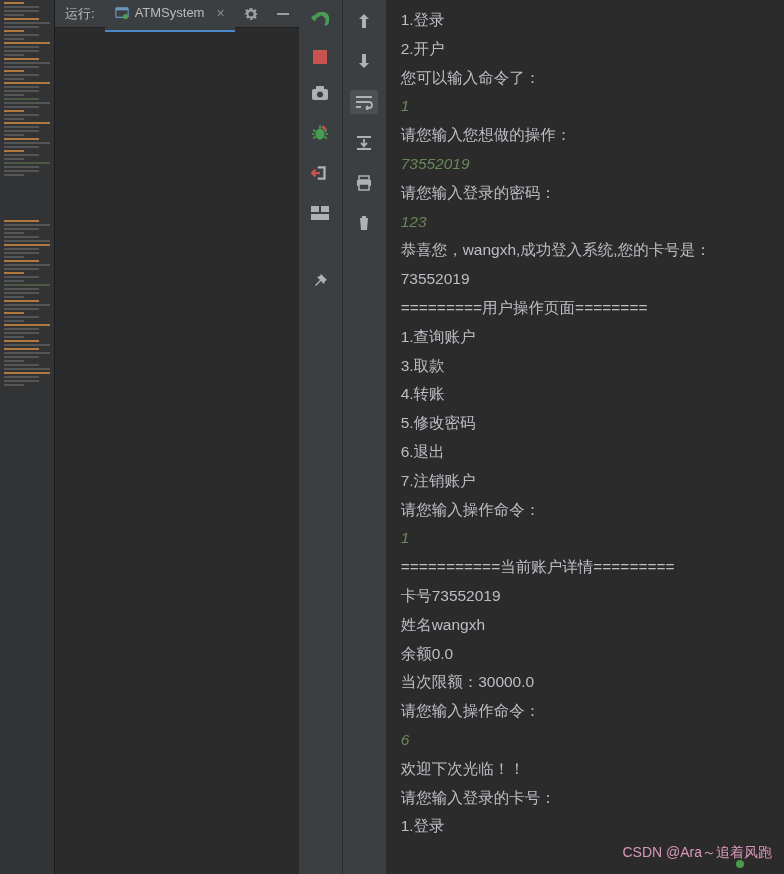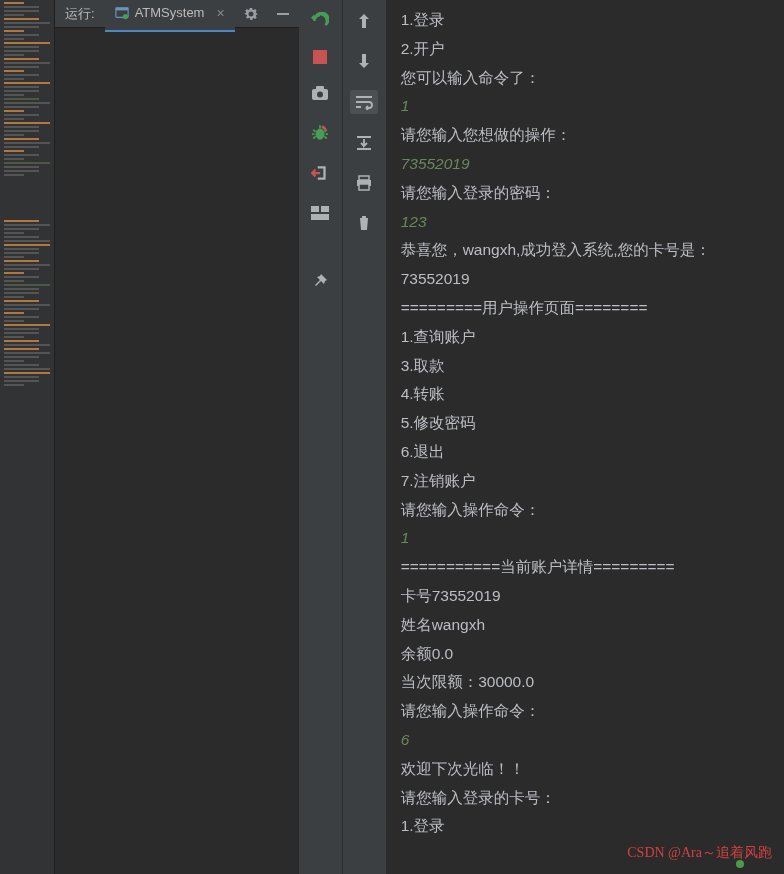--- a/index.html
+++ b/index.html
@@ -71,22 +71,22 @@
   .console {
     flex:1; padding:6px 14px;
     font-family:Liberation Sans, sans-serif;
     font-size:15.5px; line-height:28.8px;
     color:#bcbec4;
     overflow:hidden;
   }
   .console .in { color:#6a8759; font-style:italic; }
   .watermark {
     position:absolute; right:12px; bottom:12px;
-    color:#ef4444; font-size:14px; opacity:0.85;
-    font-family:Liberation Serif, serif;
+    color:#f9a8d4; font-size:14px; opacity:0.85;
+    font-family:Liberation Sans, sans-serif;
   }
   .statusdot {
     position:absolute; right:40px; bottom:6px;
     width:8px;height:8px;border-radius:50%;background:#4c9a4c;
   }
 </style>
 </head>
 <body>
 
 <div class="minimap">

